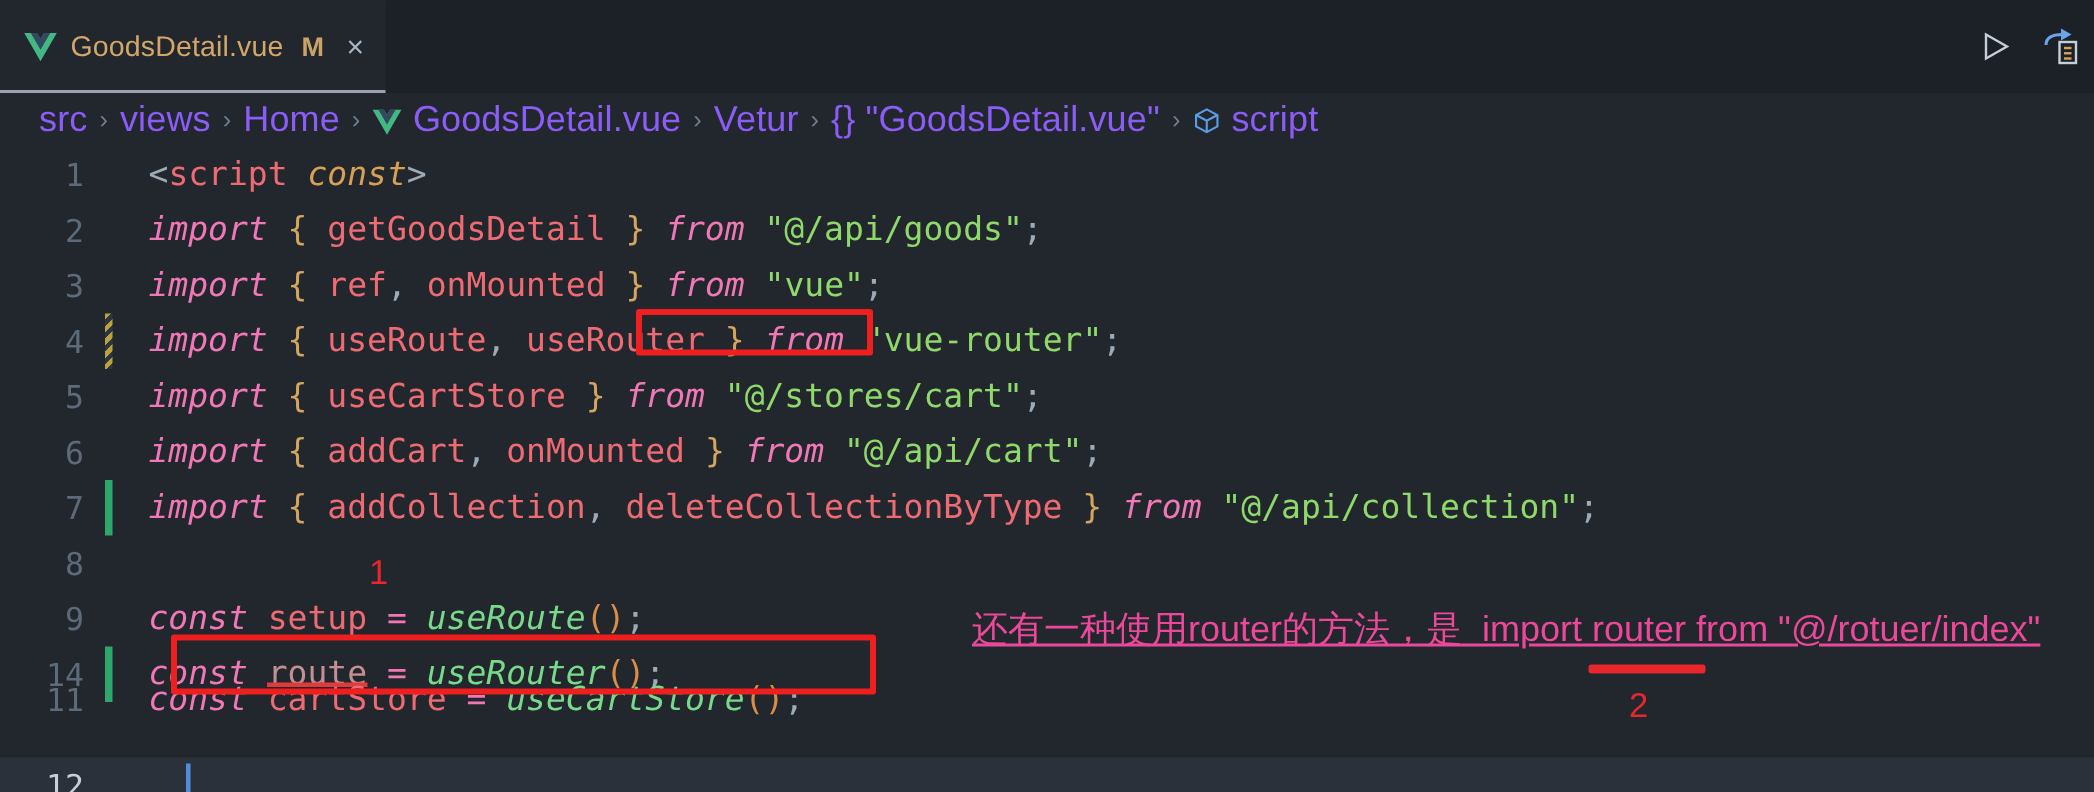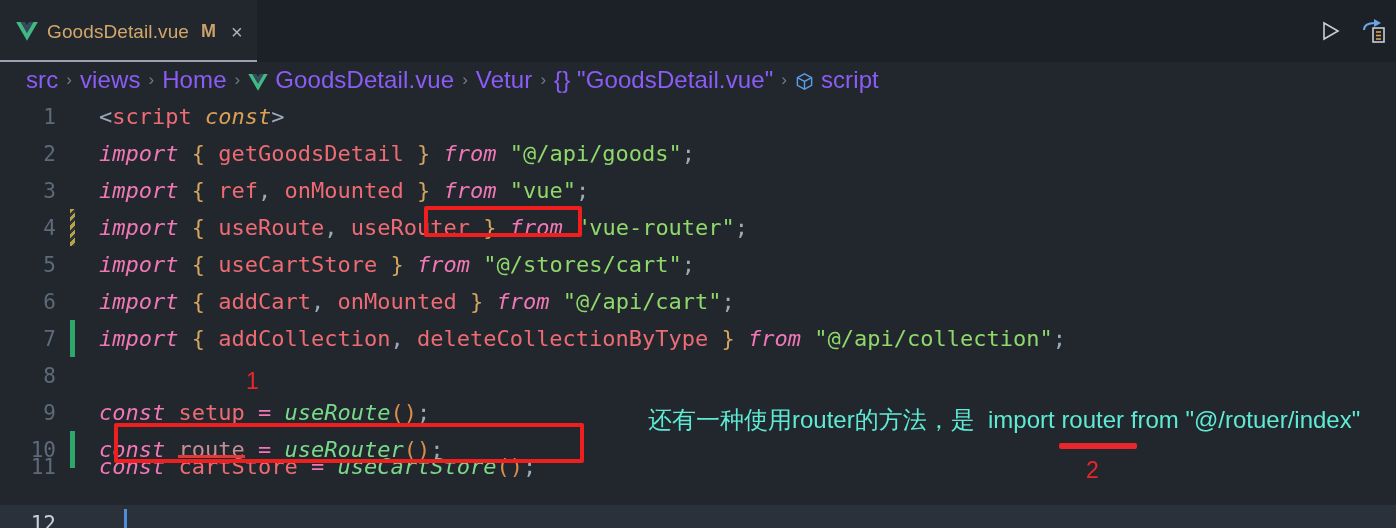--- a/index.html
+++ b/index.html
@@ -111,22 +111,22 @@
   }
 
   
   .anno { position:absolute; pointer-events:none; }
   .box  { border:4px solid #ef1f1f; border-radius:2px; }
   .num  {
     color:#e8272c; font-family:"Liberation Sans", sans-serif;
     font-size:23px; line-height:1;
   }
   .cn {
-    color:#5eead4; font-family:"Liberation Sans", sans-serif;
-    font-size:24px; white-space:pre; line-height:1.1;
+    color:#ec4899; font-family:"Liberation Sans", sans-serif;
+    font-size:24px; white-space:pre; line-height:1.1;text-decoration:underline;
   }
   .uline { background:#e8272c; height:6px; border-radius:2px; }
 </style>
 </head>
 <body>
 
 <div id="root">
 
   <div class="tabbar">
     <div class="tab">
@@ -230,21 +230,21 @@
       <span class="code"></span>
     </div>
 
     <div class="row" style="top:296px;">
       <span class="gutter">9</span>
       <span class="diff"></span>
       <span class="code"><span class="t-kw">const</span> <span class="t-id">setup</span> <span class="t-kw">=</span> <span class="t-fn">useRoute</span><span class="t-paren">()</span><span class="t-punc">;</span></span>
     </div>
 
     <div class="row" style="top:333px;">
-      <span class="gutter">10</span>
+      <span class="gutter">14</span>
       <span class="diff added"></span>
       <span class="code"><span class="t-kw">const</span> <span class="t-var unused">route</span> <span class="t-kw">=</span> <span class="t-fn">useRouter</span><span class="t-paren">()</span><span class="t-punc">;</span></span>
     </div>
 
     <div class="row" style="top:350px;">
       <span class="gutter">11</span>
       <span class="diff"></span>
       <span class="code"><span class="t-kw">const</span> <span class="t-id">cartStore</span> <span class="t-kw">=</span> <span class="t-fn">useCartStore</span><span class="t-paren">()</span><span class="t-punc">;</span></span>
     </div>
 

